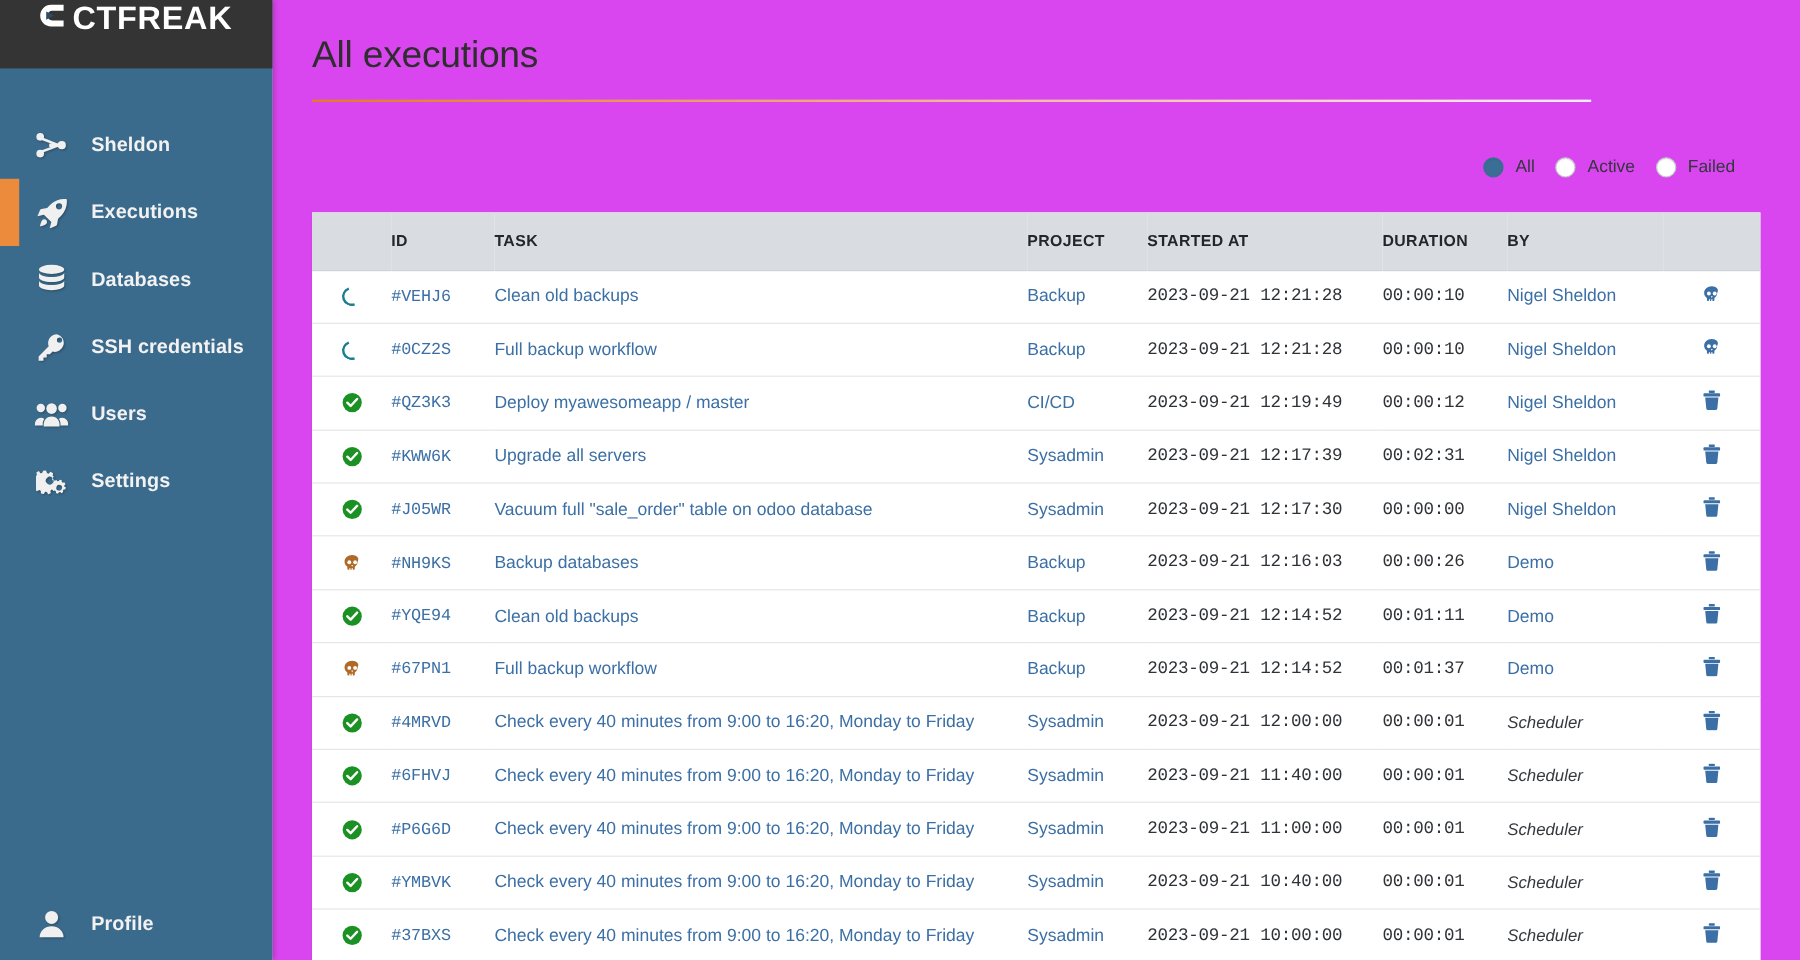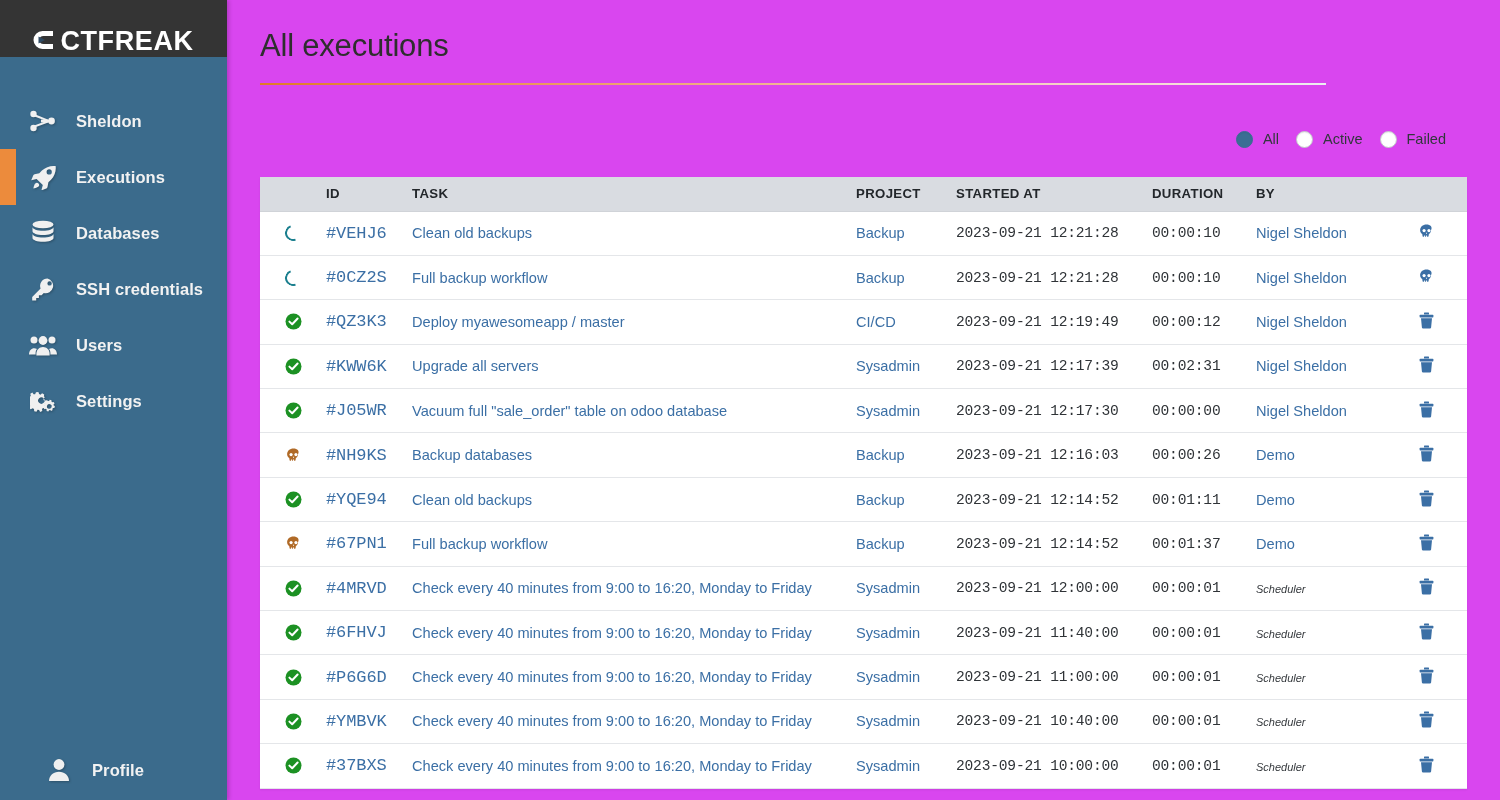--- a/index.html
+++ b/index.html
@@ -15,21 +15,21 @@
   .sidebar {
     width: 227px; height: 800px;
     background: #3b6b8c;
     position: relative;
     flex: 0 0 227px;
     box-shadow: 2px 0 4px rgba(0,0,0,0.18);
     z-index: 5;
   }
   .logo-bar {
     height: 57px; background: #343434;
-    display: flex; align-items: flex-end; justify-content: center;
+    display: flex; align-items: flex-start; justify-content: center;
   }
   .logo-wrap { display: flex; align-items: center; }
   .logo-text {
     color: #ffffff;
     font-size: 27px;
     font-weight: bold;
     letter-spacing: 0.6px;
     font-family: "Liberation Sans", sans-serif;
   }
   .logo-mark { margin-right: 1px; display:block; }
@@ -55,21 +55,21 @@
     margin-right: 16px;
     flex: 0 0 34px;
   }
   .nav-icon svg { display: block; filter: drop-shadow(1px 1px 1px rgba(0,0,0,0.25)); }
   .nav-label {
     color: #f2f2f2;
     font-size: 16.5px;
     font-weight: bold;
     letter-spacing: 0.1px;
   }
-  .nav-bottom { position: absolute; bottom: 0; left: 16px; right: 0; padding-bottom: 2px; }
+  .nav-bottom { position: absolute; bottom: 0; left: 0; right: 0; padding-bottom: 2px; }
 
   
   .main {
     flex: 1 1 auto;
     height: 800px;
     background: #d946ef;
     position: relative;
     overflow: hidden;
   }
   .page-title {
@@ -117,21 +117,21 @@
     box-shadow: 0 1px 2px rgba(0,0,0,0.07);
   }
   table.exec { border-collapse: collapse; width: 1207px; table-layout: fixed; }
   table.exec thead th {
     background: #d9dce1;
     color: #23272b;
     font-size: 13.2px;
     font-weight: bold;
     letter-spacing: 0.35px;
     text-align: left;
-    height: 34px;
+    height: 48px;
     padding: 0;
     vertical-align: middle;
     border-bottom: 1px solid #d0d3d8;
   }
   table.exec tbody td {
     height: 44.4px;
     padding: 0;
     border-bottom: 1px solid #e4e6e9;
     vertical-align: middle;
     font-size: 14.6px;
@@ -149,31 +149,31 @@
 
   th.c-status, th.c-act { text-align: left; }
 
   .link {
     color: #3b6fa5;
     text-decoration: none;
     cursor: pointer;
   }
   .mono {
     font-family: "Liberation Mono", "DejaVu Sans Mono", monospace;
-    font-size: 17px;
+    font-size: 14px;
     letter-spacing: -0.1px;
   }
   td.c-id .mono { color: #3b6fa5; }
   td.c-started, td.c-dur {
     font-family: "Liberation Mono", "DejaVu Sans Mono", monospace;
     font-size: 13.7px;
     color: #33383d;
     letter-spacing: -0.2px;
   }
-  .by-sched { font-style: italic; color: #35393d; font-size: 11px; }
+  .by-sched { font-style: italic; color: #35393d; font-size: 14px; }
   .icon-btn { cursor: pointer; display: inline-block; line-height: 0; }
   .status-cell { display: flex; align-items: center; justify-content: center; }
 
   
   .spinner {
     width: 16px; height: 16px;
     border: 2.4px solid #1b7f8e;
     border-radius: 50%;
     border-right-color: transparent;
     border-top-color: transparent;

